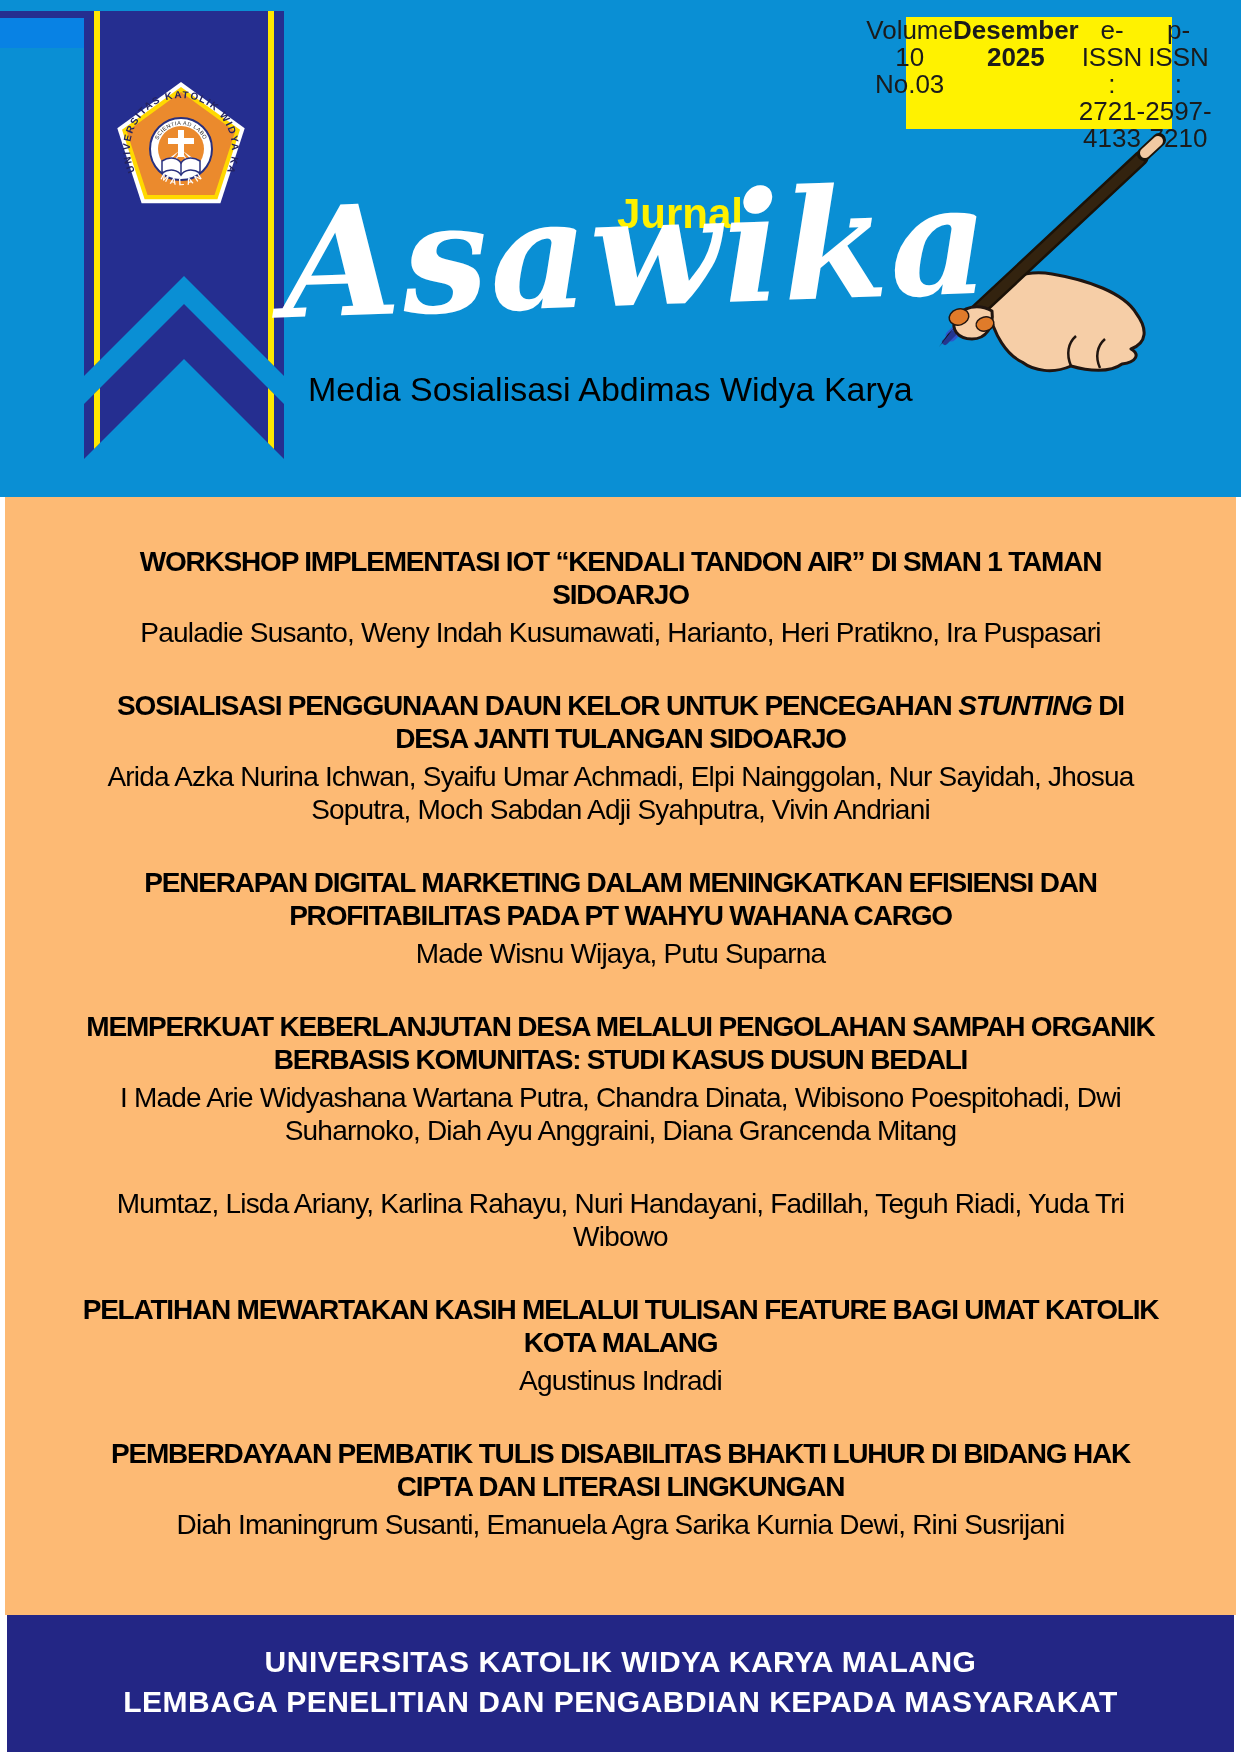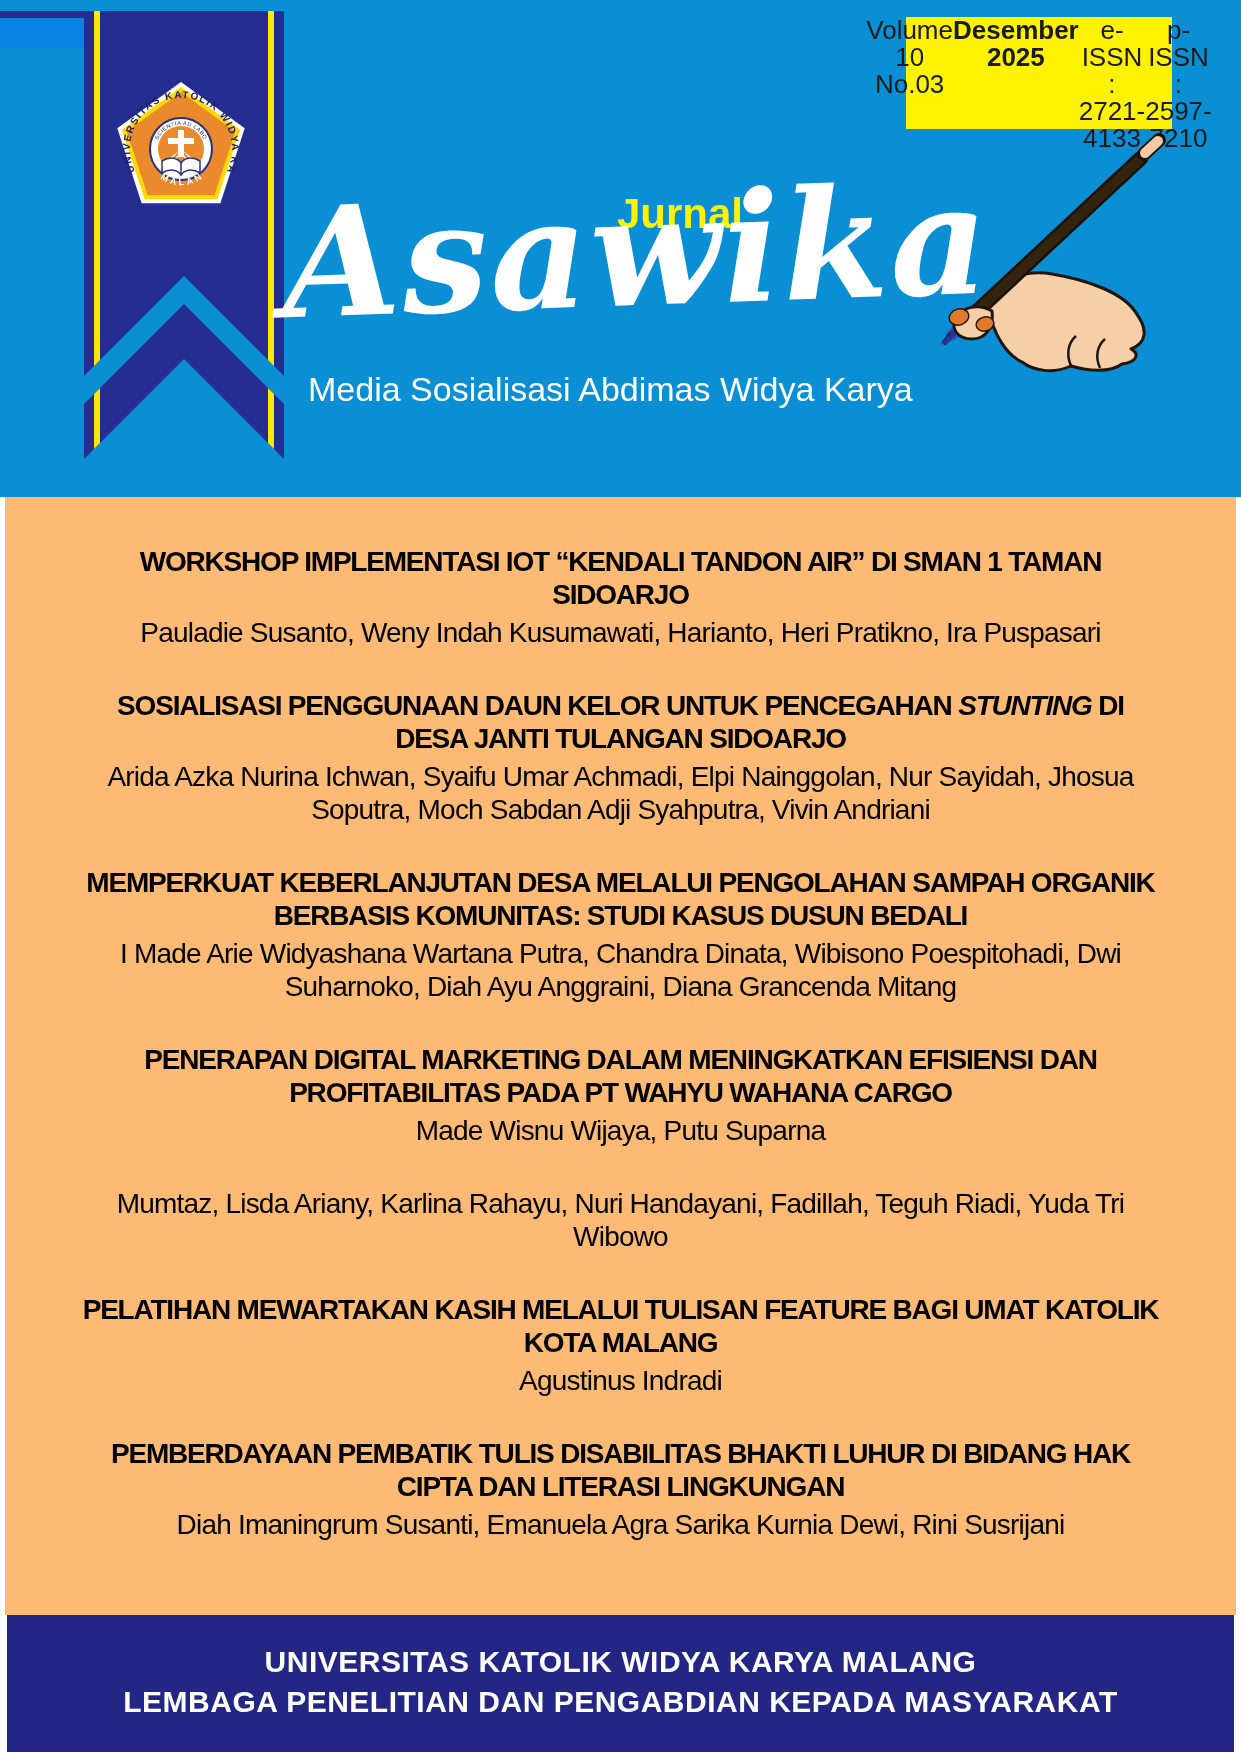--- a/index.html
+++ b/index.html
@@ -12,21 +12,21 @@
   .tl-rect{position:absolute;left:0;top:18px;width:86px;height:30px;background:#0882E4;}
   .ribbon{position:absolute;left:84px;top:11px;width:200px;height:452px;}
   .volume-box{position:absolute;left:906px;top:17px;width:266px;height:112px;background:#FFF200;
       display:flex;flex-direction:row;justify-content:center;text-align:center;
       color:#1b1b1b;font-size:26px;line-height:27px;}
   .volume-box .bold{font-weight:bold;}
   .kicker{position:absolute;left:585px;top:190px;font-size:42px;font-weight:bold;color:#FFF100;margin-left:32px;}
   .script-title{position:absolute;left:282px;top:168px;font-family:"DejaVu Serif",serif;
       font-style:italic;font-weight:bold;font-size:152px;line-height:1.1;color:#ffffff;
       transform:rotate(-2deg);letter-spacing:2px;}
-  .subtitle{position:absolute;left:308px;top:370px;font-size:34px;color:#ffffff;}
+  .subtitle{position:absolute;left:308px;top:370px;font-size:34px;color:#000000;}
   .hand{position:absolute;left:838px;top:133px;width:362px;height:240px;}
   
   .toc{position:absolute;left:5px;right:5px;top:497px;height:1118px;background:#fdba74;
        box-sizing:border-box;padding-top:48px;overflow:hidden;}
   .toc-inner{width:1085px;margin:0 auto;text-align:center;color:#000;}
   .article{margin-bottom:40px;}
   .article-title{font-weight:bold;font-size:28px;line-height:33px;letter-spacing:-1.2px;}
   .article-title .it{font-style:italic;}
   .article-authors{font-size:28px;line-height:33px;letter-spacing:-0.8px;margin-top:5px;}
   
@@ -133,27 +133,27 @@
         <div class="article-title">WORKSHOP IMPLEMENTASI IOT “KENDALI TANDON AIR” DI SMAN 1 TAMAN SIDOARJO</div>
         <div class="article-authors">Pauladie Susanto, Weny Indah Kusumawati, Harianto, Heri Pratikno, Ira Puspasari</div>
       </div>
 
       <div class="article">
         <div class="article-title"><span>SOSIALISASI PENGGUNAAN DAUN KELOR UNTUK PENCEGAHAN </span><span class="it">STUNTING</span><span> DI DESA JANTI TULANGAN SIDOARJO</span></div>
         <div class="article-authors">Arida Azka Nurina Ichwan, Syaifu Umar Achmadi, Elpi Nainggolan, Nur Sayidah, Jhosua Soputra, Moch Sabdan Adji Syahputra, Vivin Andriani</div>
       </div>
 
       <div class="article">
-        <div class="article-title">MEMPERKUAT KEBERLANJUTAN DESA MELALUI PENGOLAHAN SAMPAH ORGANIK BERBASIS KOMUNITAS: STUDI KASUS DUSUN BEDALI</div>
-        <div class="article-authors">I Made Arie Widyashana Wartana Putra, Chandra Dinata, Wibisono Poespitohadi, Dwi Suharnoko, Diah Ayu Anggraini, Diana Grancenda Mitang</div>
+        <div class="article-title">PENERAPAN DIGITAL MARKETING DALAM MENINGKATKAN EFISIENSI DAN PROFITABILITAS PADA PT WAHYU WAHANA CARGO</div>
+        <div class="article-authors">Made Wisnu Wijaya, Putu Suparna</div>
       </div>
 
       <div class="article">
-        <div class="article-title">PENERAPAN DIGITAL MARKETING DALAM MENINGKATKAN EFISIENSI DAN PROFITABILITAS PADA PT WAHYU WAHANA CARGO</div>
-        <div class="article-authors">Made Wisnu Wijaya, Putu Suparna</div>
+        <div class="article-title">MEMPERKUAT KEBERLANJUTAN DESA MELALUI PENGOLAHAN SAMPAH ORGANIK BERBASIS KOMUNITAS: STUDI KASUS DUSUN BEDALI</div>
+        <div class="article-authors">I Made Arie Widyashana Wartana Putra, Chandra Dinata, Wibisono Poespitohadi, Dwi Suharnoko, Diah Ayu Anggraini, Diana Grancenda Mitang</div>
       </div>
 
       <div class="article">
         <div class="article-authors">Mumtaz, Lisda Ariany, Karlina Rahayu, Nuri Handayani, Fadillah, Teguh Riadi, Yuda Tri Wibowo</div>
       </div>
 
       <div class="article">
         <div class="article-title">PELATIHAN MEWARTAKAN KASIH MELALUI TULISAN FEATURE BAGI UMAT KATOLIK KOTA MALANG</div>
         <div class="article-authors">Agustinus Indradi</div>
       </div>

